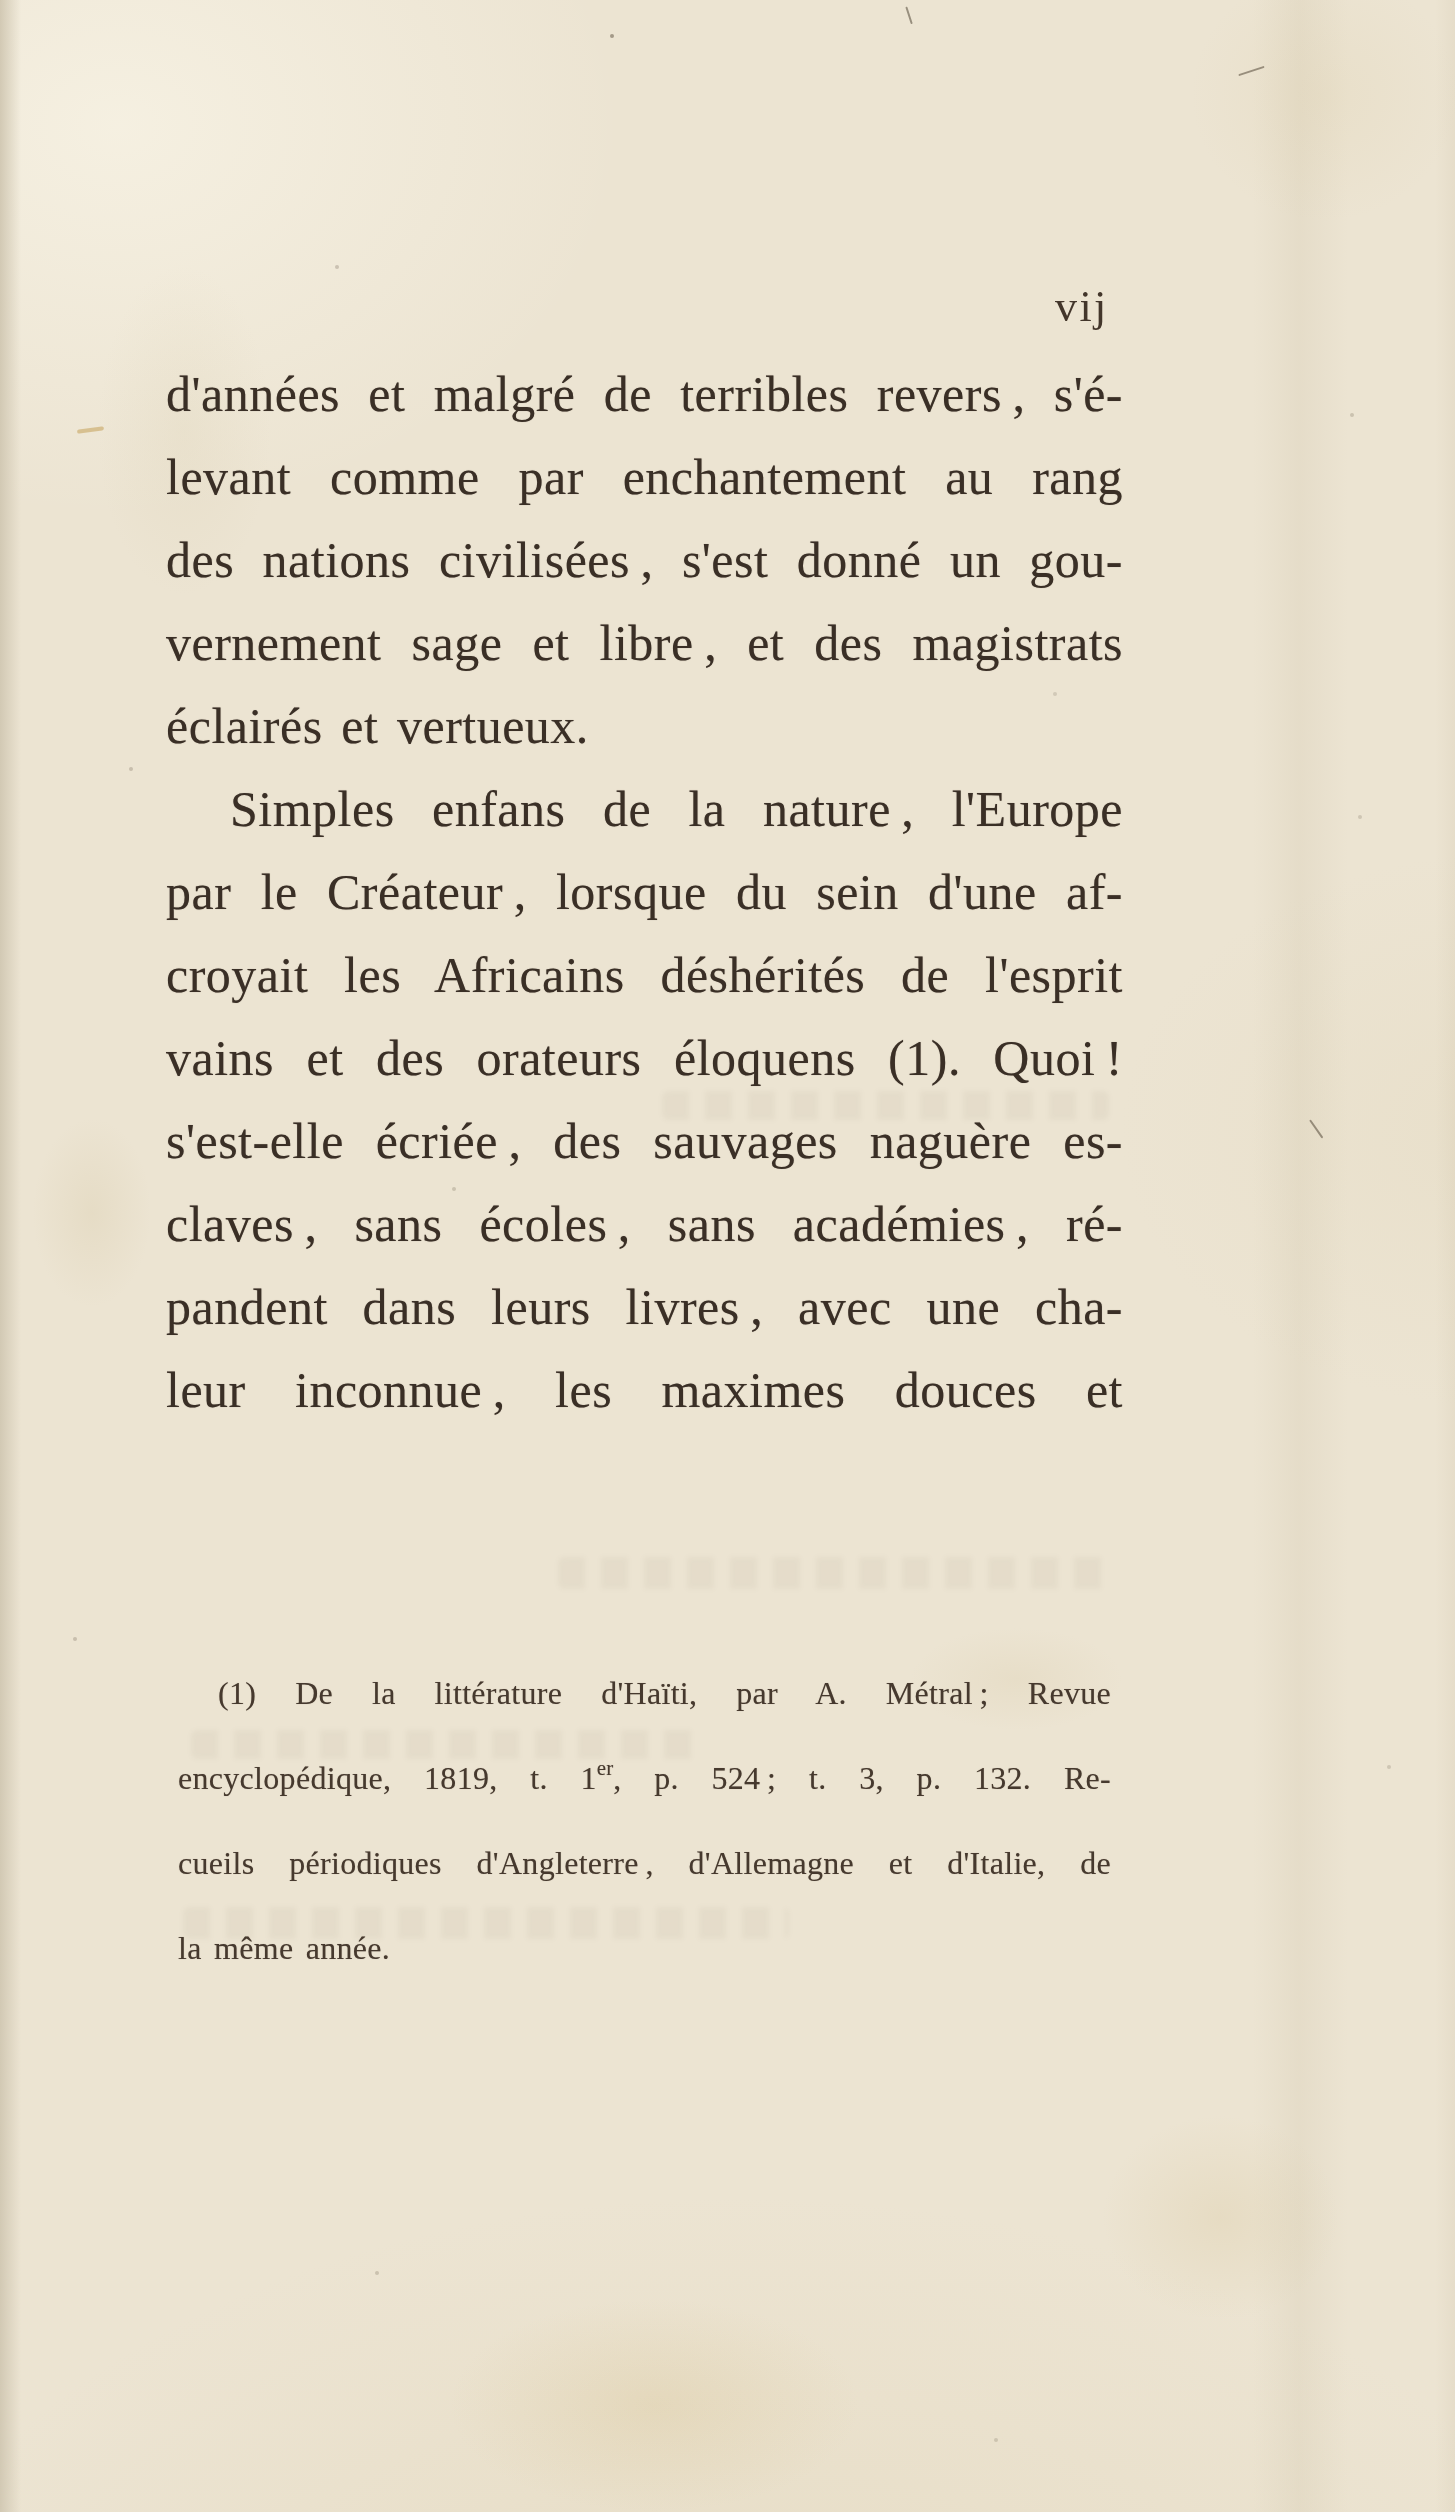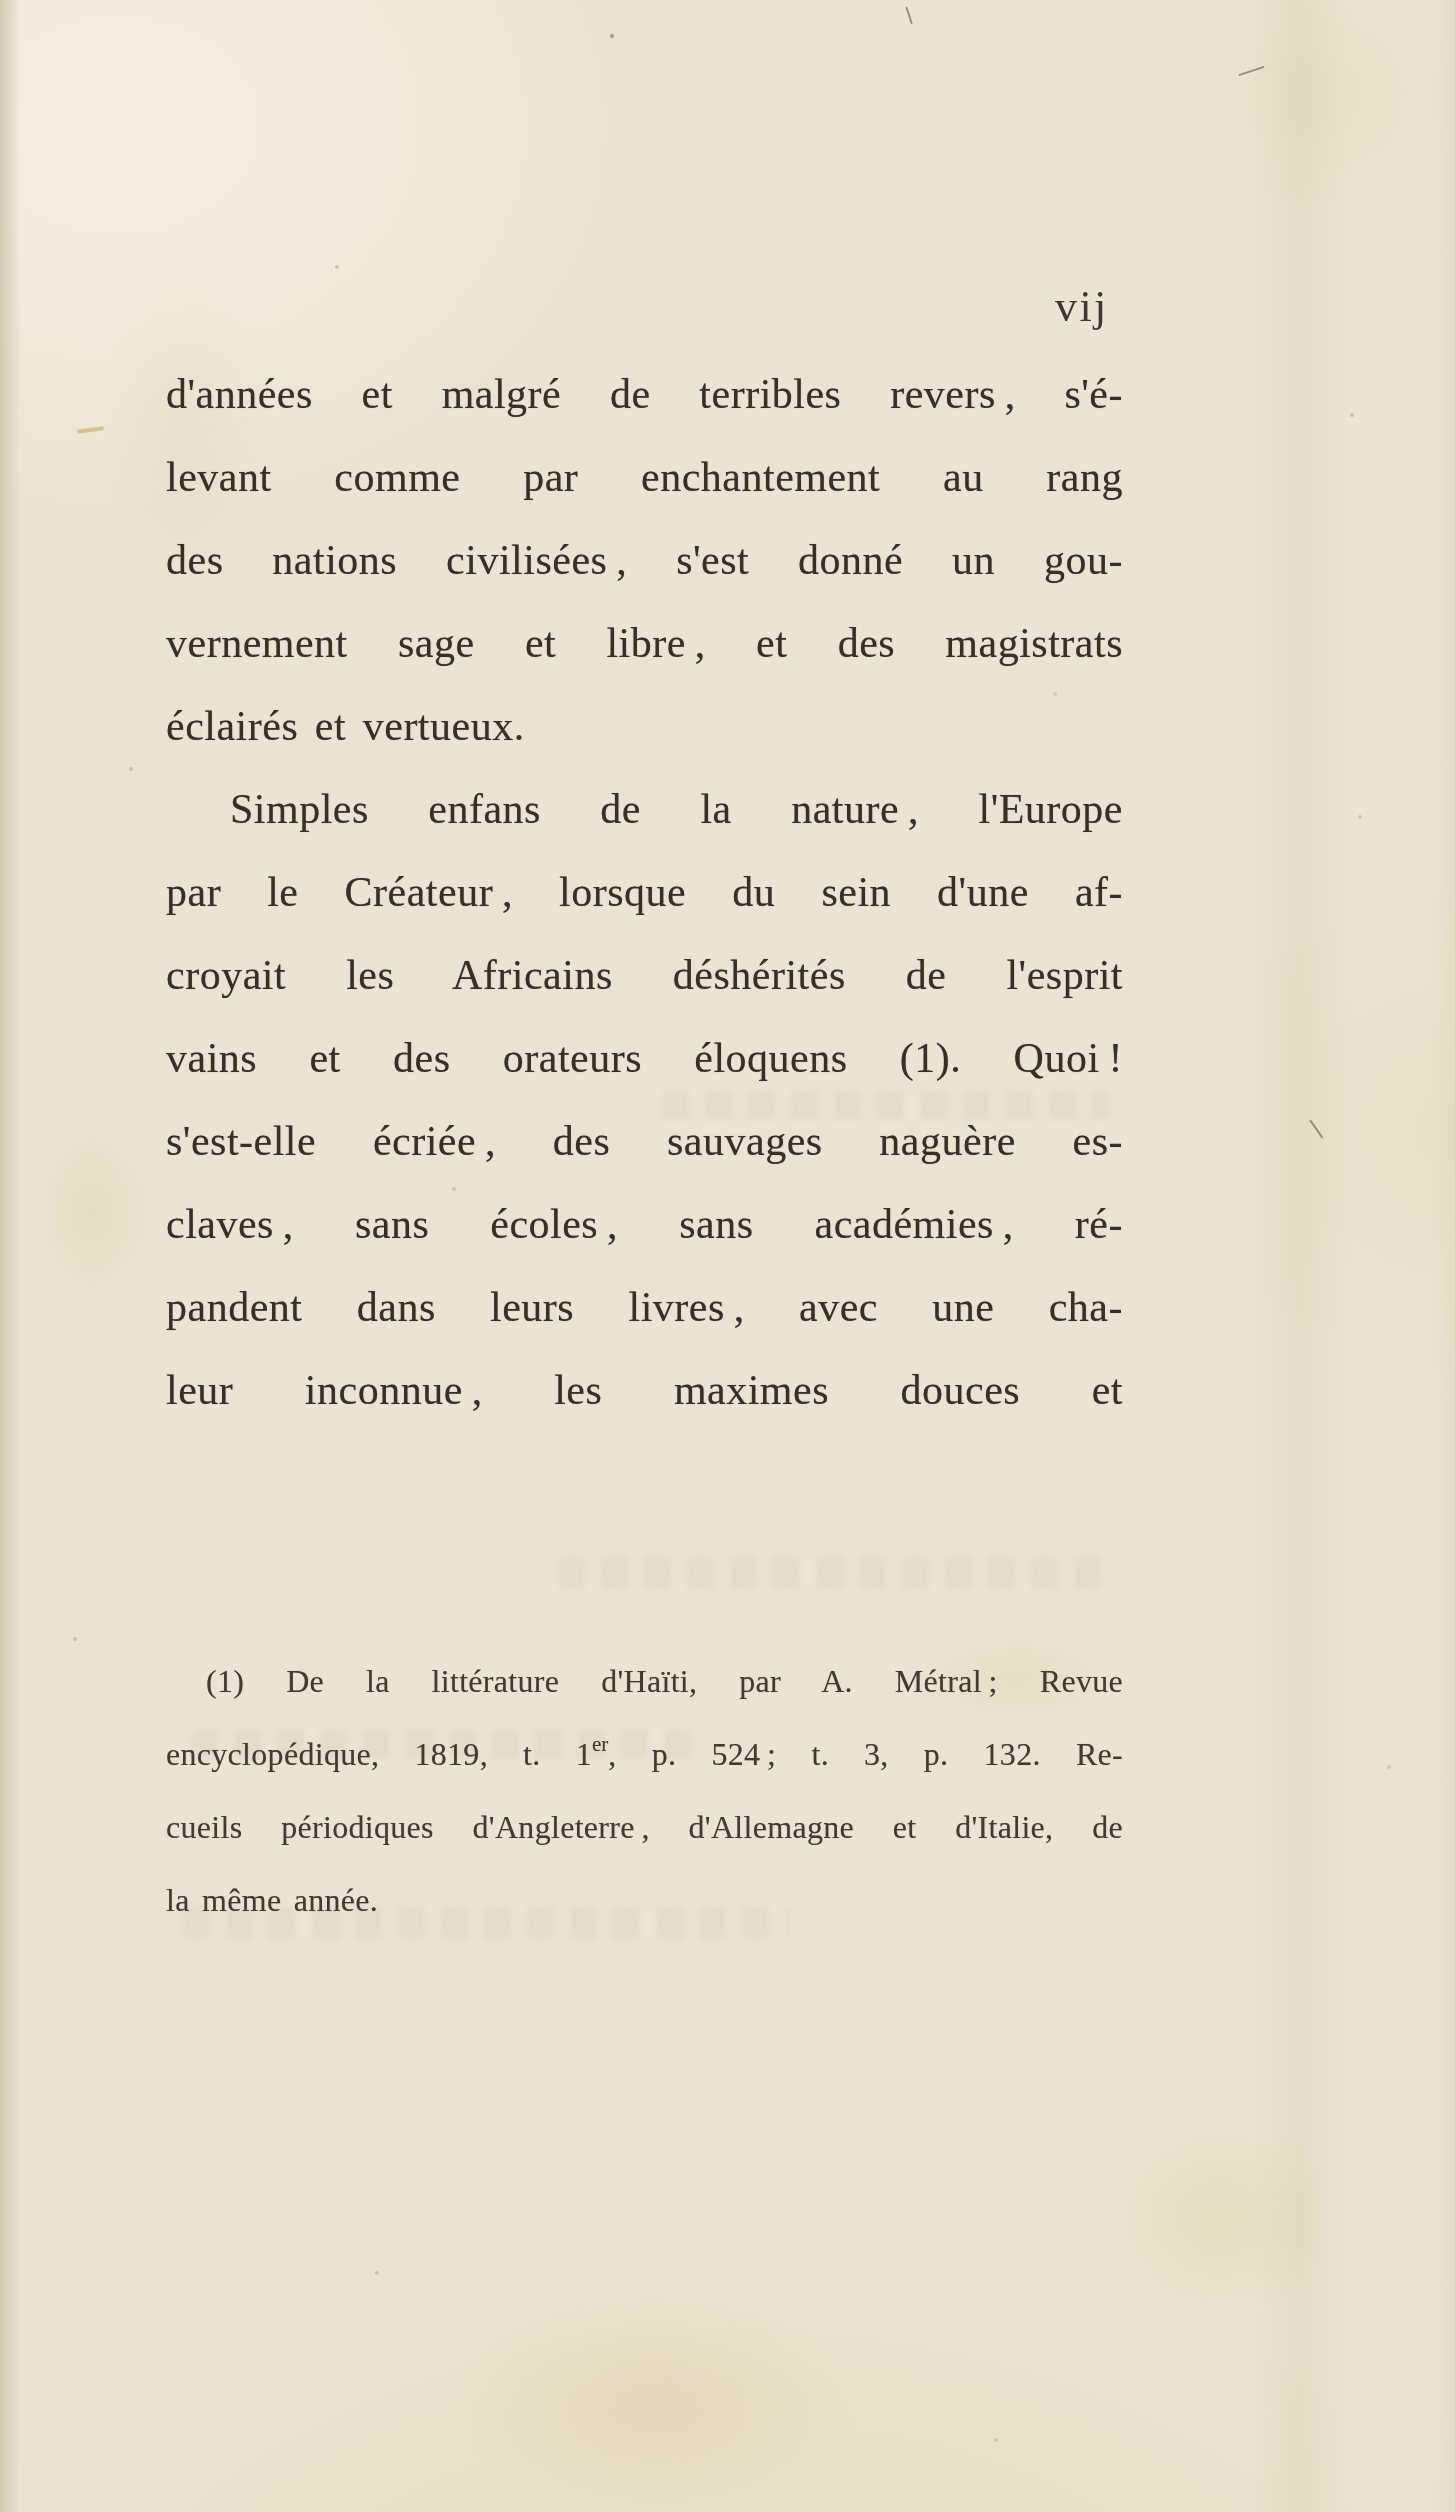--- a/index.html
+++ b/index.html
@@ -17,34 +17,34 @@
       radial-gradient(ellipse 558px 399px at 102% 45%, rgba(222,210,180,0.25), rgba(222,210,180,0) 70%),
       #ece4d2;
     padding-left: 24px;
   }
   .folio{
     position:absolute;left:1055px;top:281px;
     font-size:44px;color:#43362b;letter-spacing:2.4px;
   }
   .body-text{
     position:absolute;left:166px;top:353px;width:957px;
-    font-size:42px;line-height:83px;color:#3a2f26;
+    font-size:50px;line-height:83px;color:#3a2f26;
     letter-spacing:0.5px;word-spacing:5.6px;
     text-shadow:0 0 0.8px rgba(58,47,38,0.45);
   }
   .bl{margin:0;text-align:justify;text-align-last:justify;}
   .bl.endpar{text-align:right;text-align-last:left;}
   .bl.indent{padding-left:64px;}
   .footnote{
     position:absolute;left:166px;top:1645px;width:957px;
     font-size:32px;line-height:73px;color:#46392e;
     letter-spacing:0.3px;word-spacing:4px;
     text-shadow:0 0 0.8px rgba(70,57,46,0.4);
   }
-  .fl{margin:0;text-align:justify;text-align-last:justify;}
+  .fl{margin:12px;text-align:justify;text-align-last:justify;}
   .fl.first{padding-left:40px;}
   .fl.last{text-align:left;text-align-last:left;}
   .fl sup{font-size:21px;line-height:0;vertical-align:14.4px;letter-spacing:0;}
   
   .stain{position:absolute;border-radius:50%;pointer-events:none;}
   .speck{position:absolute;width:4px;height:4px;border-radius:50%;
          background:rgba(92,80,62,0.5);pointer-events:none;}
   .fleck{position:absolute;height:4px;border-radius:2.4px;pointer-events:none;}
   .stroke{position:absolute;height:2.4px;border-radius:1.6px;
           background:rgba(84,72,56,0.55);pointer-events:none;}

